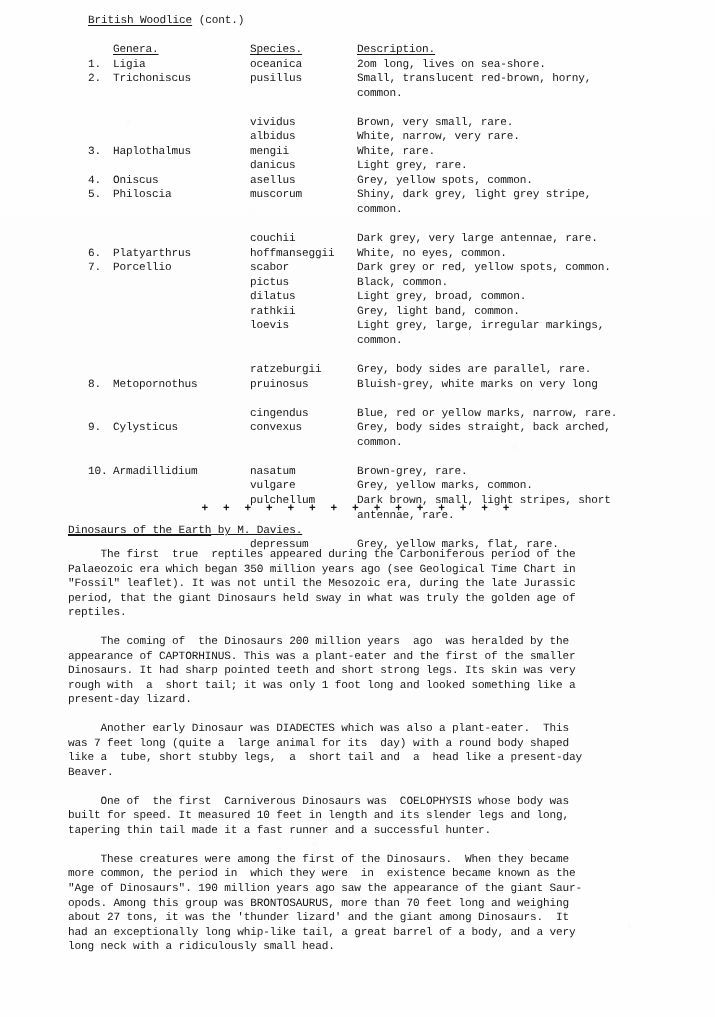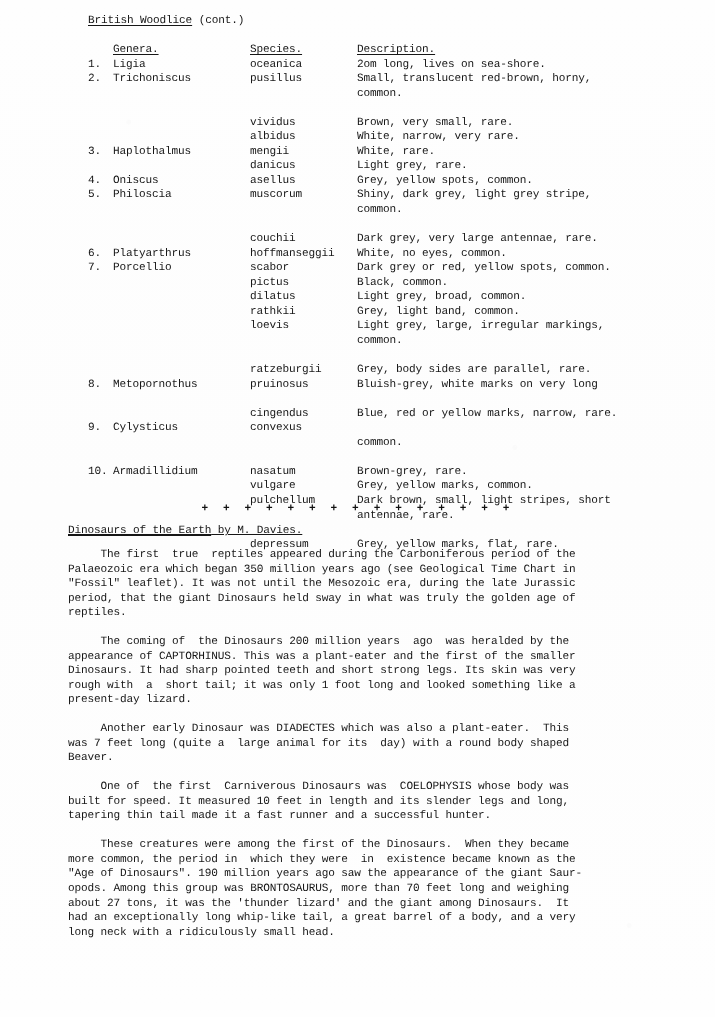--- a/index.html
+++ b/index.html
@@ -294,20 +294,21 @@
           <div class="wl-row">
             <span class="tw col-num"></span>
             <span class="tw col-genus"></span>
             <span class="tw col-species">cingendus</span>
             <span class="tw col-desc">Blue, red or yellow marks, narrow, rare.</span>
           </div>
           <div class="wl-row">
             <span class="tw col-num">9.</span>
             <span class="tw col-genus">Cylysticus</span>
             <span class="tw col-species">convexus</span>
+            <span class="tw col-desc">Grey, body sides straight, back arched,</span>
           </div>
           <div class="wl-row">
             <span class="tw col-num"></span>
             <span class="tw col-genus"></span>
             <span class="tw col-species"></span>
             <span class="tw col-desc">common.</span>
           </div>
           <div class="wl-row">
             <span class="tw col-num"></span>
             <span class="tw col-genus"></span>
@@ -357,20 +358,20 @@
 
   <div id="plus-divider" class="tw">+ + + + + + + + + + + + + + +</div>
 
   <section id="dino-section">
 
     <div id="dino-heading" class="tw"><span class="u">Dinosaurs of the Earth</span><span> by M. Davies.</span></div>
 
     <div id="dino-body">
         <div class="para tw"><span class="ln">     The first  true  reptiles appeared during the Carboniferous period of the</span><span class="ln">Palaeozoic era which began 350 million years ago (see Geological Time Chart in</span><span class="ln">"Fossil" leaflet). It was not until the Mesozoic era, during the late Jurassic</span><span class="ln">period, that the giant Dinosaurs held sway in what was truly the golden age of</span><span class="ln">reptiles.</span></div>
         <div class="para tw"><span class="ln">     The coming of  the Dinosaurs 200 million years  ago  was heralded by the</span><span class="ln">appearance of CAPTORHINUS. This was a plant-eater and the first of the smaller</span><span class="ln">Dinosaurs. It had sharp pointed teeth and short strong legs. Its skin was very</span><span class="ln">rough with  a  short tail; it was only 1 foot long and looked something like a</span><span class="ln">present-day lizard.</span></div>
-        <div class="para tw"><span class="ln">     Another early Dinosaur was DIADECTES which was also a plant-eater.  This</span><span class="ln">was 7 feet long (quite a  large animal for its  day) with a round body shaped</span><span class="ln">Beaver.</span></div>
+        <div class="para tw"><span class="ln">     Another early Dinosaur was DIADECTES which was also a plant-eater.  This</span><span class="ln">was 7 feet long (quite a  large animal for its  day) with a round body shaped</span><span class="ln">like a  tube, short stubby legs,  a  short tail and  a  head like a present-day</span><span class="ln">Beaver.</span></div>
         <div class="para tw"><span class="ln">     One of  the first  Carniverous Dinosaurs was  COELOPHYSIS whose body was</span><span class="ln">built for speed. It measured 10 feet in length and its slender legs and long,</span><span class="ln">tapering thin tail made it a fast runner and a successful hunter.</span></div>
         <div class="para tw"><span class="ln">     These creatures were among the first of the Dinosaurs.  When they became</span><span class="ln">more common, the period in  which they were  in  existence became known as the</span><span class="ln">"Age of Dinosaurs". 190 million years ago saw the appearance of the giant Saur-</span><span class="ln">opods. Among this group was BRONTOSAURUS, more than 70 feet long and weighing</span><span class="ln">about 27 tons, it was the 'thunder lizard' and the giant among Dinosaurs.  It</span><span class="ln">had an exceptionally long whip-like tail, a great barrel of a body, and a very</span><span class="ln">long neck with a ridiculously small head.</span></div>
       </div>
 
   </section>
 
 </div>
 
 </body></html>

